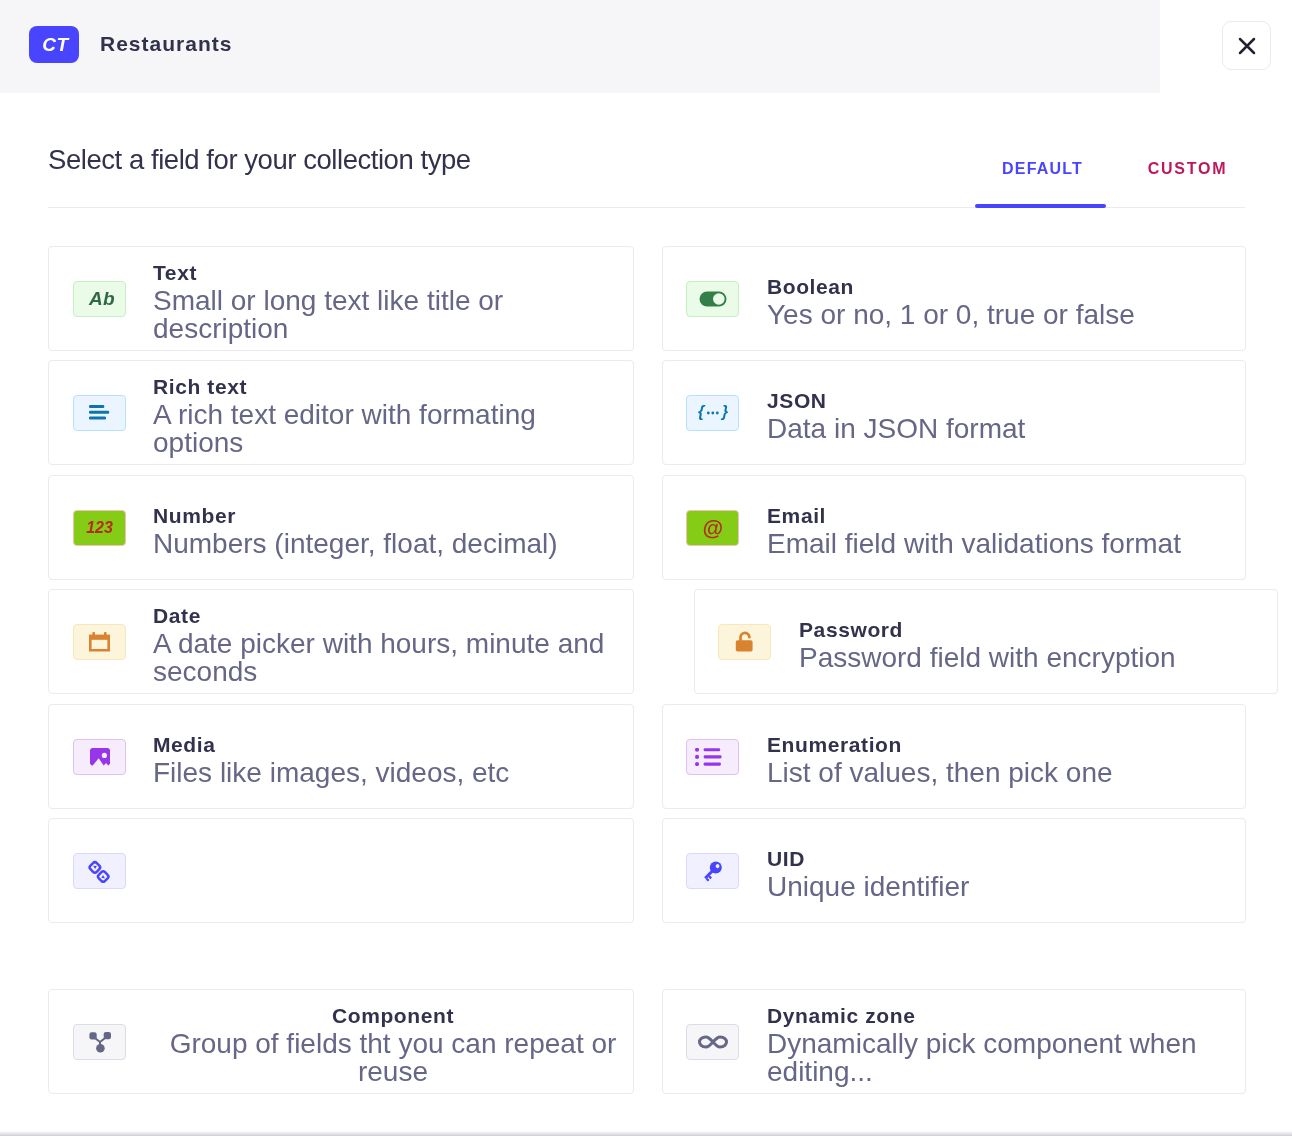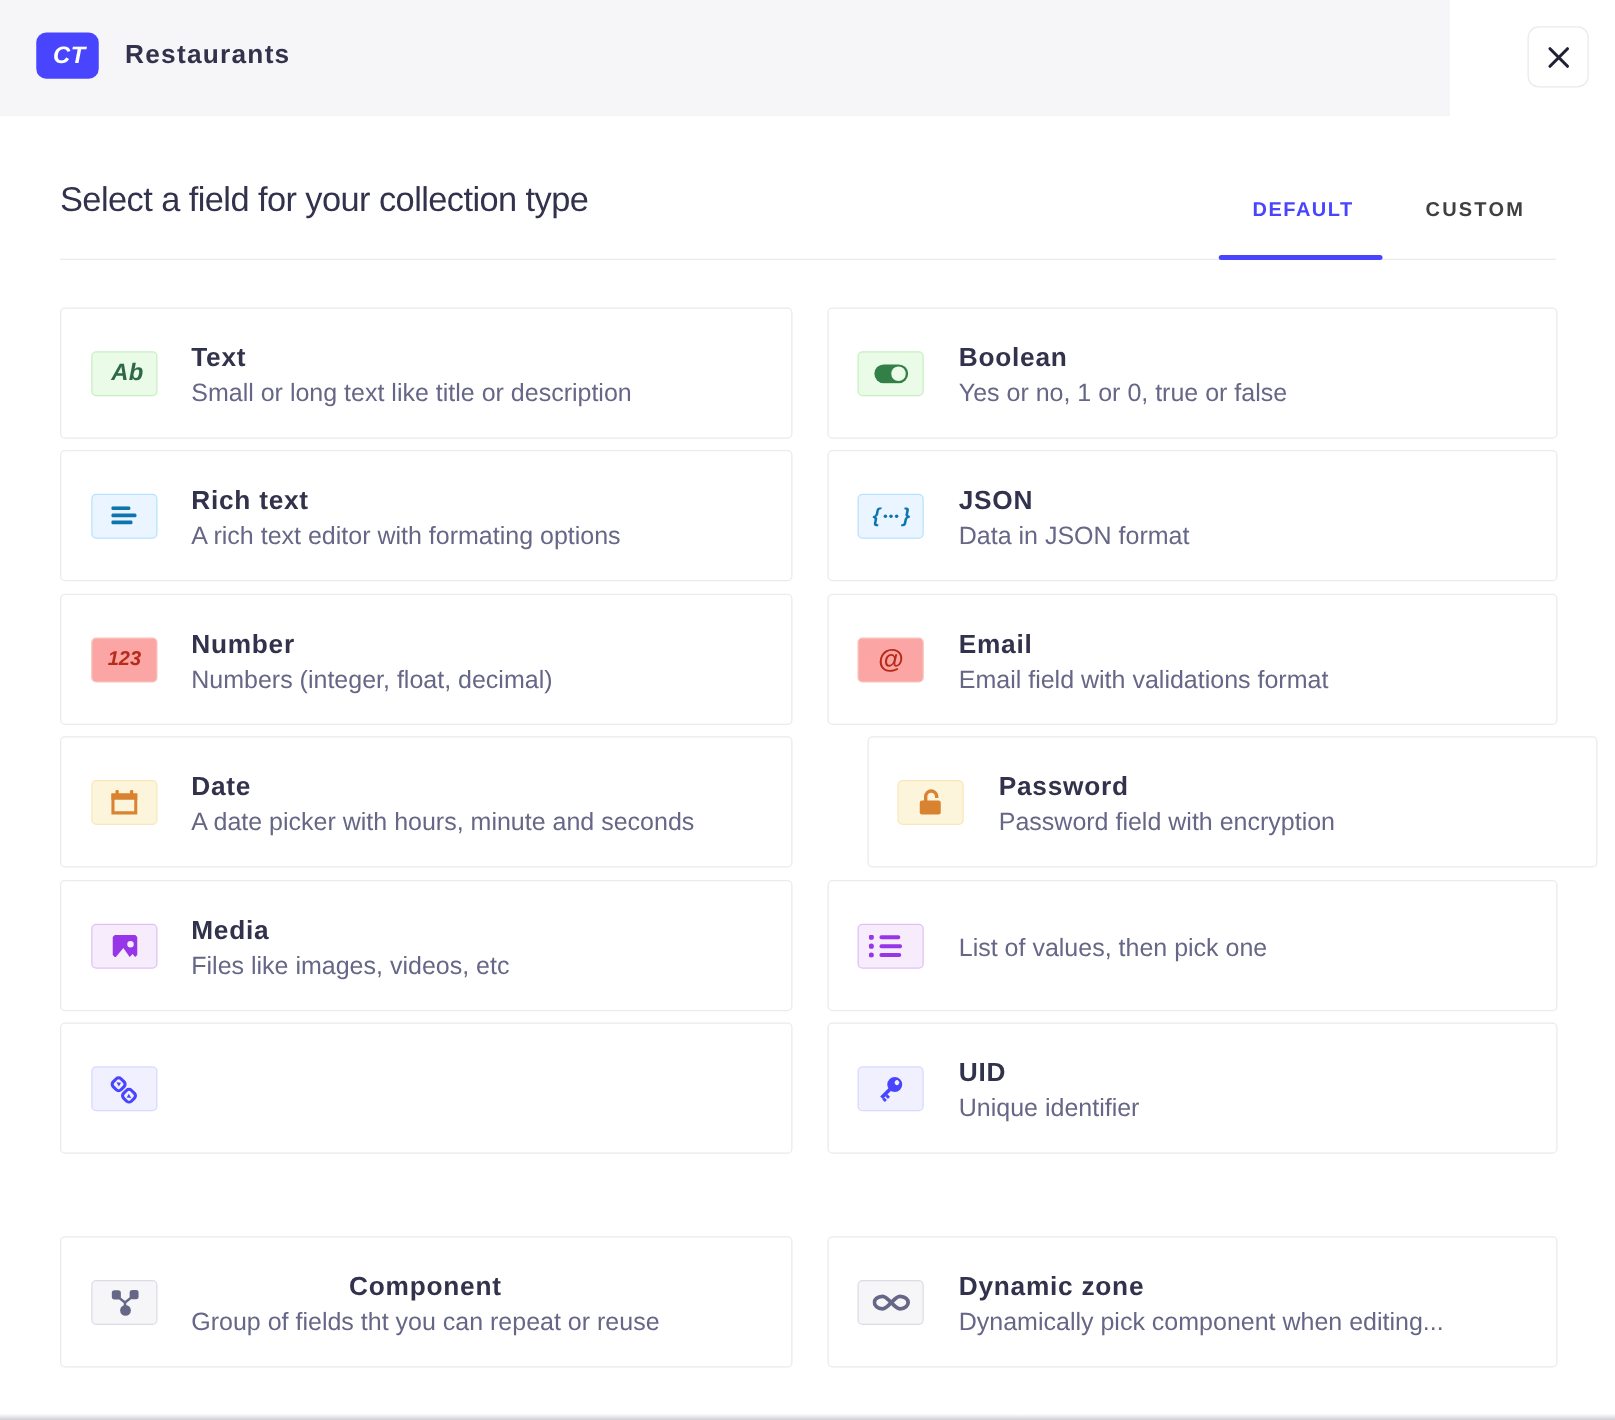--- a/index.html
+++ b/index.html
@@ -8,37 +8,37 @@
 
 .header { position:absolute; left:0; top:0; width:1160px; height:93px; background:#F6F6F9; }
 .ct-badge { position:absolute; left:29px; top:26px; width:50px; height:37px; background:#4945FF; border-radius:8px; color:#fff; font-style:italic; font-weight:700; font-size:19px; display:flex; align-items:center; justify-content:center; letter-spacing:.5px; padding-left:3px;}
 .hname { position:absolute; left:100px; top:32px; font-size:21px; font-weight:700; color:#32324D; letter-spacing:1px;}
 .close-btn { position:absolute; left:1222px; top:21px; width:49px; height:49px; background:#fff; border:1px solid #EAEAEF; border-radius:9px; display:flex; align-items:center; justify-content:center; }
 
 
 .h1 { position:absolute; left:48px; top:144px; font-size:27.5px; font-weight:400; color:#32324D; letter-spacing:-0.45px; }
 .tab { position:absolute; top:160px; font-size:16px; font-weight:700; }
 .tab-default { left:977px; width:131px; text-align:center; color:#4945FF; letter-spacing:1.2px; }
-.tab-custom { left:1089px; width:131px; text-align:right; color:#404040; letter-spacing:1.75px; }
+.tab-custom { left:1122px; width:131px; text-align:center; color:#be185d; letter-spacing:1.75px; }
 .divider { position:absolute; left:48px; top:207px; width:1197px; height:1px; background:#EAEAEF; }
 .tab-bar { position:absolute; left:975px; top:204px; width:131px; height:4px; background:#4945FF; border-radius:2px; }
 
 
 .card { position:absolute; width:586px; height:105px; border:1px solid #EAEAEF; border-radius:4px; background:#fff; display:flex; align-items:center; }
 .card.rc { width:584px; }
 .card.rc .ic { margin-left:23px; }
 .card.rc .txt { margin-left:28px; }
 .ic { width:53px; height:36px; margin-left:24px; border-radius:4px; border:1px solid; display:flex; align-items:center; justify-content:center; flex:none;font-style:italic; }
 .txt { margin-left:27px; position:relative; top:2px; }
 .tt { font-size:21px; font-weight:700; color:#32324D; line-height:28px; letter-spacing:0.6px; }
-.td { font-size:20px; color:#666687; line-height:28px; letter-spacing:0; }
+.td { font-size:28px; color:#666687; line-height:28px; letter-spacing:0; }
 
 .ic-green { background:#EAFBE7; border-color:#C6F0C2; color:#2F6846; }
 .ic-blue { background:#EAF5FF; border-color:#B8E1FF; color:#0C75AF; }
-.ic-red { background:#fca5a5; border-color:#F5C0B8; color:#B72B1A; }
+.ic-red { background:#84cc16; border-color:#F5C0B8; color:#B72B1A; }
 .ic-orange { background:#FDF4DC; border-color:#FAE7B9; color:#D9822F; }
 .ic-purple { background:#F6ECFC; border-color:#E0C1F4; color:#9736E8; }
 .ic-indigo { background:#F0F0FF; border-color:#D9D8FF; color:#4945FF; }
 .ic-gray { background:#F6F6F9; border-color:#DCDCE4; color:#666687; }
 
 .ab { font-size:19px; font-weight:700; letter-spacing:0.3px; margin-left:5px; }
 .n123 { font-size:16px; font-weight:700; letter-spacing:0; }
 
 
 .footer { position:absolute; left:0; top:1131px; width:1292px; height:5px; background:linear-gradient(to bottom, rgba(50,50,77,0) 0%, rgba(50,50,77,0.24) 100%); }
@@ -182,20 +182,21 @@
           <circle cx="2.05" cy="1.75" r="2.05"></circle>
           <rect x="8.6" y="0.15" width="16.6" height="3.2" rx="1.4"></rect>
           <circle cx="2.05" cy="8.92" r="2.05"></circle>
           <rect x="8.6" y="7.32" width="18" height="3.2" rx="1.4"></rect>
           <circle cx="2.05" cy="16.09" r="2.05"></circle>
           <rect x="8.6" y="14.49" width="17.3" height="3.2" rx="1.4"></rect>
         </g>
       </svg>
   </div>
   <div class="txt">
+      <div class="tt">Enumeration</div>
       <div class="td">List of values, then pick one</div>
     </div>
 </div>
 
 <div class="card" style="left:48px;top:818px;">
   <div class="ic ic-indigo">
     <svg width="24" height="24" viewBox="0 0 24 24">
         <g fill="none" stroke="#4945FF" stroke-width="2.5">
           <rect x="-4.4" y="-4.4" width="8.8" height="8.8" rx="2.6" transform="translate(6.9,8.4) rotate(45)"></rect>
           <rect x="-4.4" y="-4.4" width="8.8" height="8.8" rx="2.6" transform="translate(15.2,17.6) rotate(45)"></rect>

